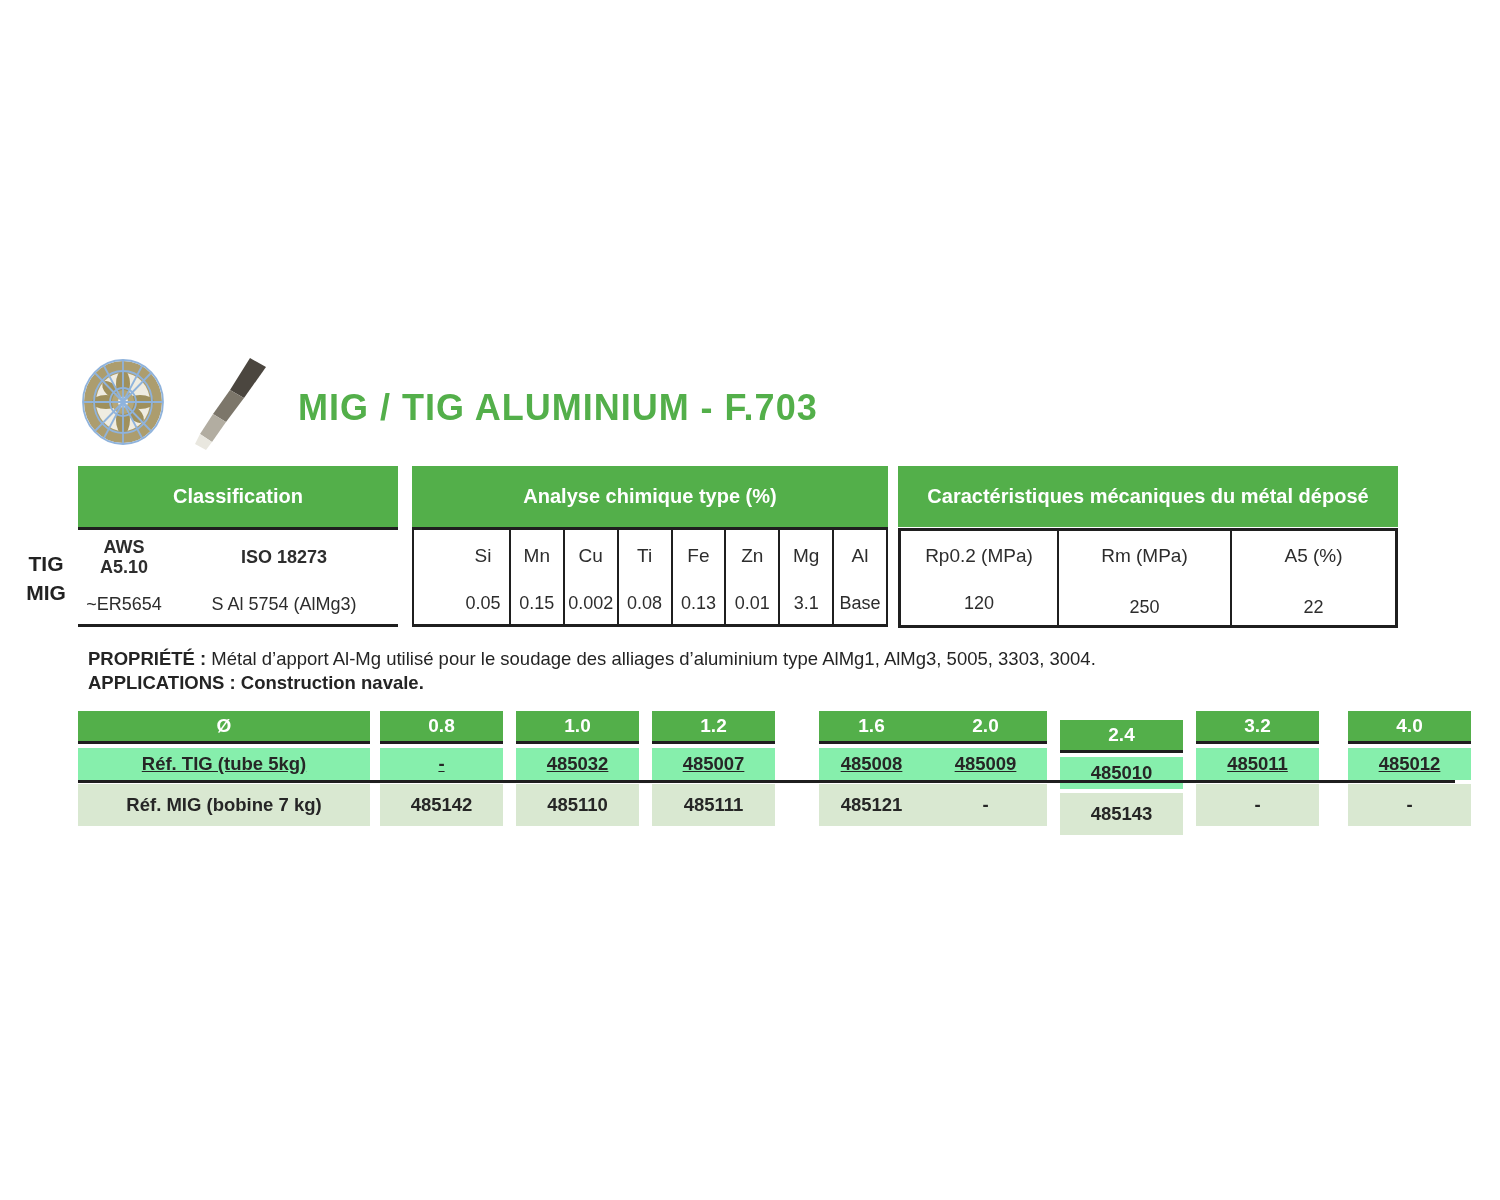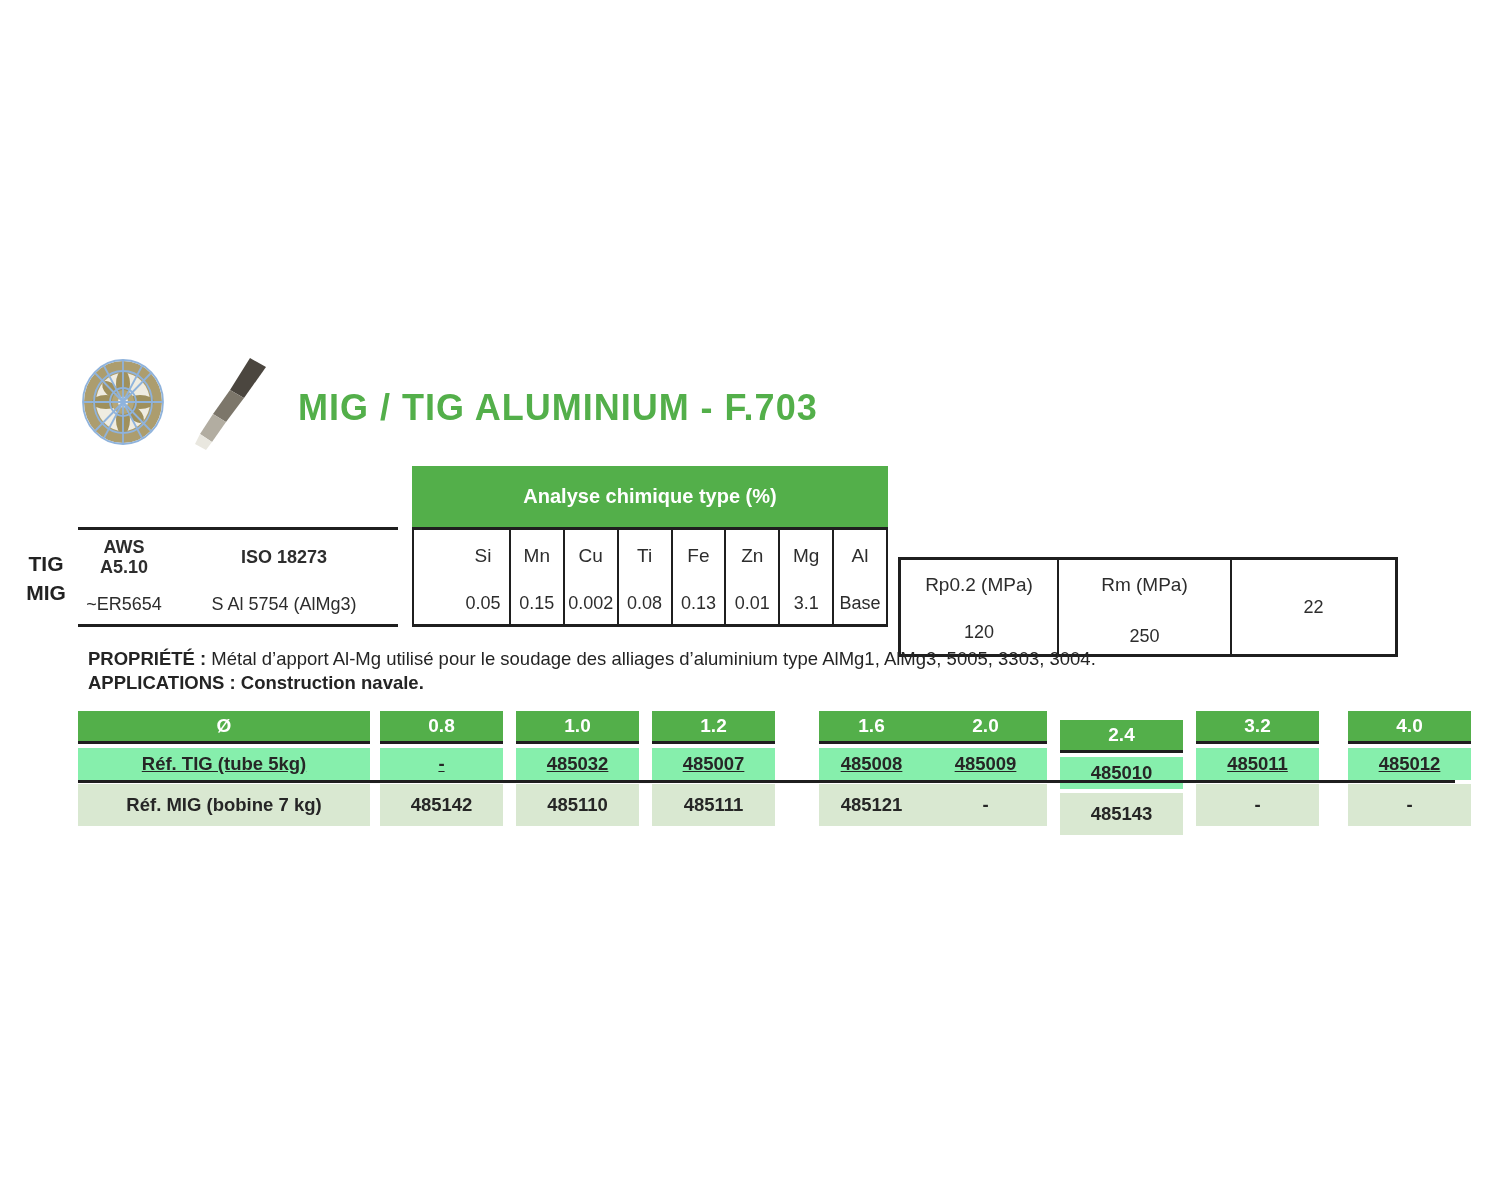--- a/index.html
+++ b/index.html
@@ -60,21 +60,21 @@
     border-left:2px solid var(--line);border-right:2px solid var(--line);
     display:flex;
     padding-left:43px;
   }
   .chem-col{flex:1;display:flex;flex-direction:column;}
   .chem-col + .chem-col{border-left:2px solid var(--line);}
   .chem-col .el{height:52px;display:flex;align-items:center;justify-content:center;font-size:19px;}
   .chem-col .val{flex:1;display:flex;align-items:center;justify-content:center;font-size:18px;}
   
   .mech-block{
-    position:absolute;left:898px;top:557px;width:500px;height:100px;
+    position:absolute;left:898px;top:528px;width:500px;height:100px;
     border:3px solid var(--line);
     display:grid;grid-template-columns:156px 173px 1fr;
   }
   .mech-col{display:flex;flex-direction:column;}
   .mech-col + .mech-col{border-left:2px solid var(--line);gap:8px;}
   .mech-col .lb{height:50px;display:flex;align-items:center;justify-content:center;font-size:19px;}
   .mech-col .val{flex:1;display:flex;align-items:center;justify-content:center;font-size:18px;}
   
   .prop-line{position:absolute;left:88px;font-size:18.5px;white-space:nowrap;color:#242424;}
   .prop-1{top:648px;}
@@ -139,21 +139,23 @@
 
   <svg class="logo-rod" viewBox="0 0 90 92">
     <polygon points="64,0 80,9 58,40 44,32" fill="#4b463f"></polygon>
     <polygon points="44,32 58,40 40,64 27,56" fill="#7c766a"></polygon>
     <polygon points="27,56 40,64 26,84 14,76" fill="#b2ada1"></polygon>
     <polygon points="14,76 26,84 20,92 9,86" fill="#e9e7df"></polygon>
   </svg>
 
   <div class="title">MIG / TIG ALUMINIUM - F.703</div>
 
+  <div class="ghead gh-class">Classification</div>
   <div class="ghead gh-chem">Analyse chimique type (%)</div>
+  <div class="ghead gh-mech">Caractéristiques mécaniques du métal déposé</div>
 
   <div class="side-label side-tig">TIG</div>
   <div class="side-label side-mig">MIG</div>
 
   <div class="class-block">
     <div class="cell hd aws-cell">
       <span>AWS</span>
       <span>A5.10</span>
     </div>
     <div class="cell hd">ISO 18273</div>
@@ -199,20 +201,21 @@
   <div class="mech-block">
     <div class="mech-col">
       <div class="lb">Rp0.2 (MPa)</div>
       <div class="val">120</div>
     </div>
     <div class="mech-col">
       <div class="lb">Rm (MPa)</div>
       <div class="val">250</div>
     </div>
     <div class="mech-col">
+      <div class="lb">A5 (%)</div>
       <div class="val">22</div>
     </div>
   </div>
 
   <div class="prop-line prop-1">
     <b>PROPRIÉTÉ :</b><span> Métal d’apport Al-Mg utilisé pour le soudage des alliages d’aluminium type AlMg1, AlMg3, 5005, 3303, 3004.</span>
   </div>
   <div class="prop-line prop-2">
     <b>APPLICATIONS :</b><b> Construction navale.</b>
   </div>

